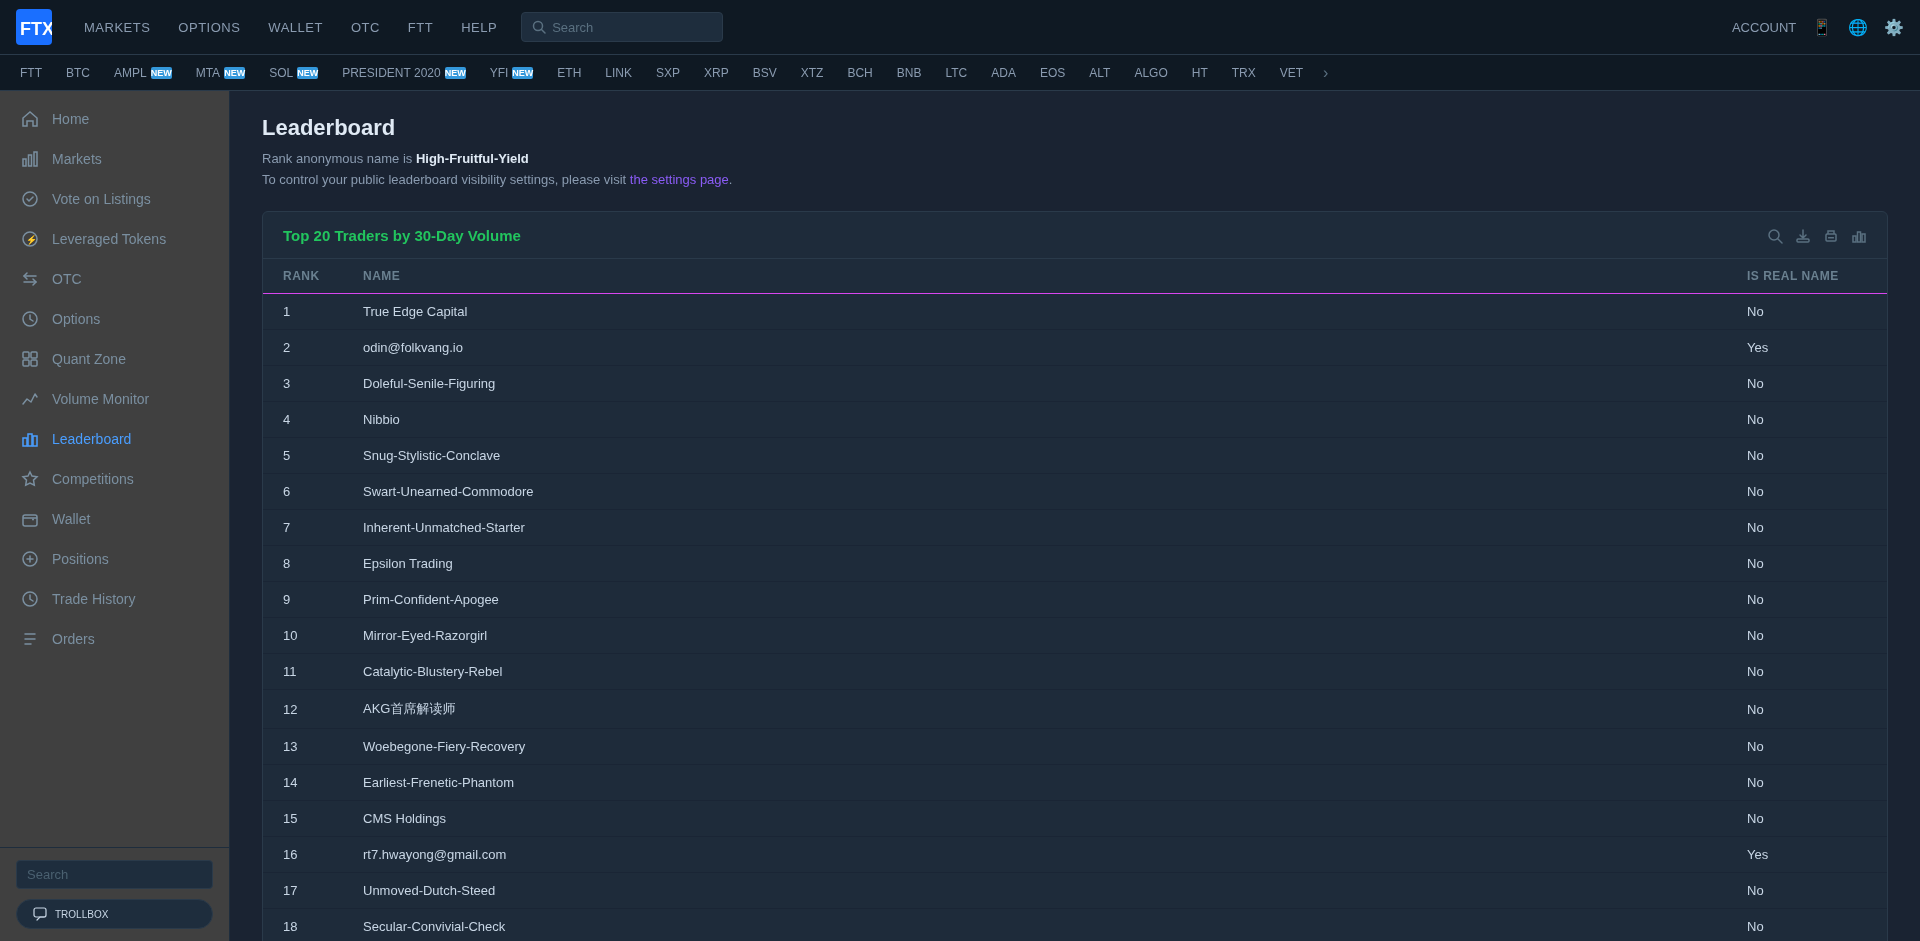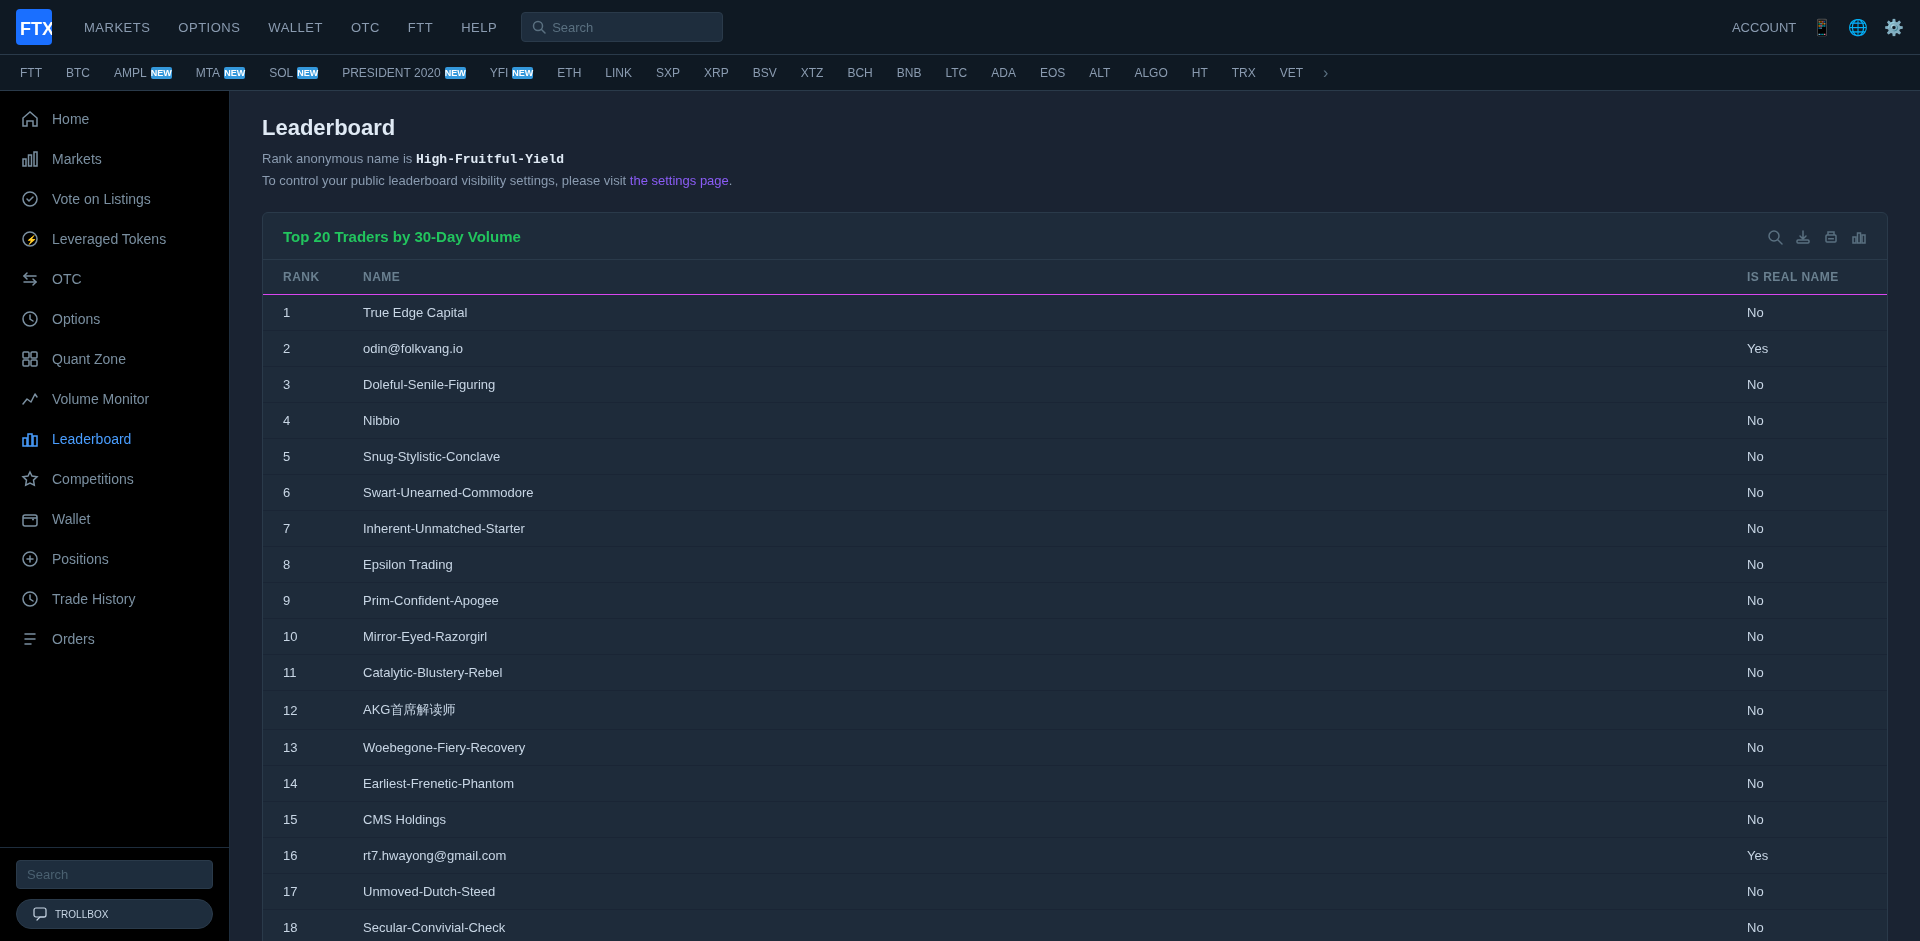--- a/index.html
+++ b/index.html
@@ -21,37 +21,37 @@
     
     .ticker-bar { background: #0f1923; border-bottom: 1px solid #2a3a4a; display: flex; align-items: center; height: 36px; padding: 0 8px; overflow: hidden; flex-shrink: 0; }
     .ticker-item { color: #8a9bb0; padding: 0 12px; font-size: 12px; font-weight: 500; cursor: pointer; white-space: nowrap; height: 36px; display: flex; align-items: center; position: relative; }
     .ticker-badge { background: #3498db; color: #fff; font-size: 9px; font-weight: 700; padding: 1px 0; border-radius: 2px; margin-left: 4px; }
     .ticker-more { color: #5a7080; font-size: 16px; cursor: pointer; padding: 0 8px; }
 
     
     .main-layout { display: flex; flex: 1; overflow: hidden; }
 
     
-    .sidebar { width: 230px; background: #000000; border-right: 1px solid #1e2d3d; display: flex; flex-direction: column; flex-shrink: 0; overflow-y: auto; }
+    .sidebar { width: 230px; background: #404040; border-right: 1px solid #1e2d3d; display: flex; flex-direction: column; flex-shrink: 0; overflow-y: auto; }
     .sidebar-nav { flex: 1; padding: 8px 0; }
     .sidebar-item { display: flex; align-items: center; gap: 12px; padding: 10px 20px; cursor: pointer; color: #7a8fa0; font-size: 14px; }
     .sidebar-item.active { color: #4a9eff; }
     .sidebar-icon { width: 20px; height: 20px; display: flex; align-items: center; justify-content: center; flex-shrink: 0; }
     .sidebar-bottom { padding: 12px 16px; border-top: 1px solid #1e2d3d; }
     .search-input-sidebar { background: #1e2d3d; border: 1px solid #2a3a4a; border-radius: 4px; padding: 6px 10px; color: #c8d6e5; font-size: 13px; width: 100%; outline: none; }
     .search-input-sidebar::placeholder { color: #4a6070; }
     .trollbox-btn { background: #1e2d3d; border: 1px solid #2a3a4a; border-radius: 20px; padding: 7px 16px; color: #c8d6e5; font-size: 10px; cursor: pointer; display: flex; align-items: center; gap: 8px; margin-top: 10px; }
 
     
     .content { flex: 1; overflow-y: auto; padding: 24px 32px; }
 
     
     .page-title { font-size: 22px; font-weight: 600; color: #e0eaf5; margin-bottom: 10px; }
     .anon-name-line { font-size: 13px; color: #8a9bb0; margin-bottom: 6px; }
-    .anon-name-line strong { color: #e0eaf5; font-weight: 600; font-family: Liberation Mono, monospace; }
+    .anon-name-line strong { color: #e0eaf5; font-weight: 600; }
     .settings-line { font-size: 13px; color: #8a9bb0; margin-bottom: 24px; }
     .settings-link { color: #8b5cf6; cursor: pointer; }
 
     .leaderboard-card { background: #1e2b3a; border: 1px solid #2a3a4a; border-radius: 6px; overflow: hidden; }
     .leaderboard-header { display: flex; align-items: center; justify-content: space-between; padding: 14px 20px; border-bottom: 1px solid #2a3a4a; }
     .leaderboard-title { font-size: 15px; font-weight: 600; color: #22c55e; }
     .leaderboard-actions { display: flex; gap: 12px; align-items: center; }
     .action-icon { color: #5a7080; cursor: pointer; font-size: 16px; }
 
     .leaderboard-table { width: 100%; border-collapse: collapse; }

